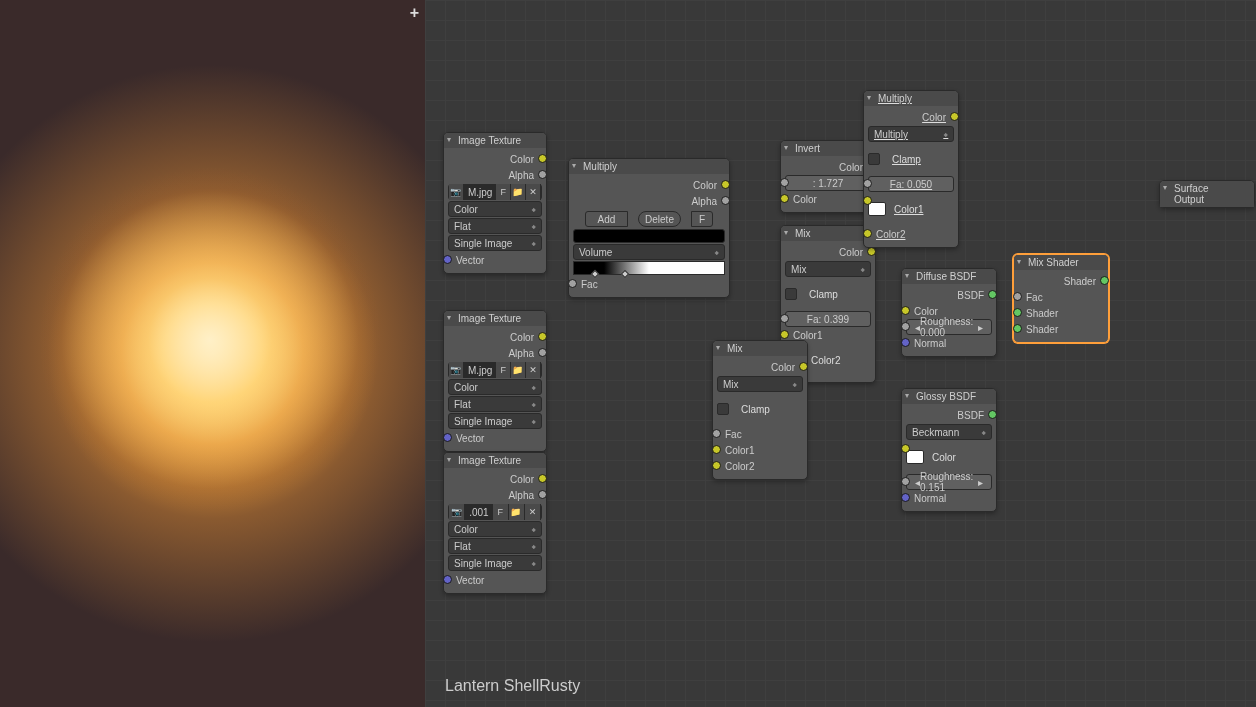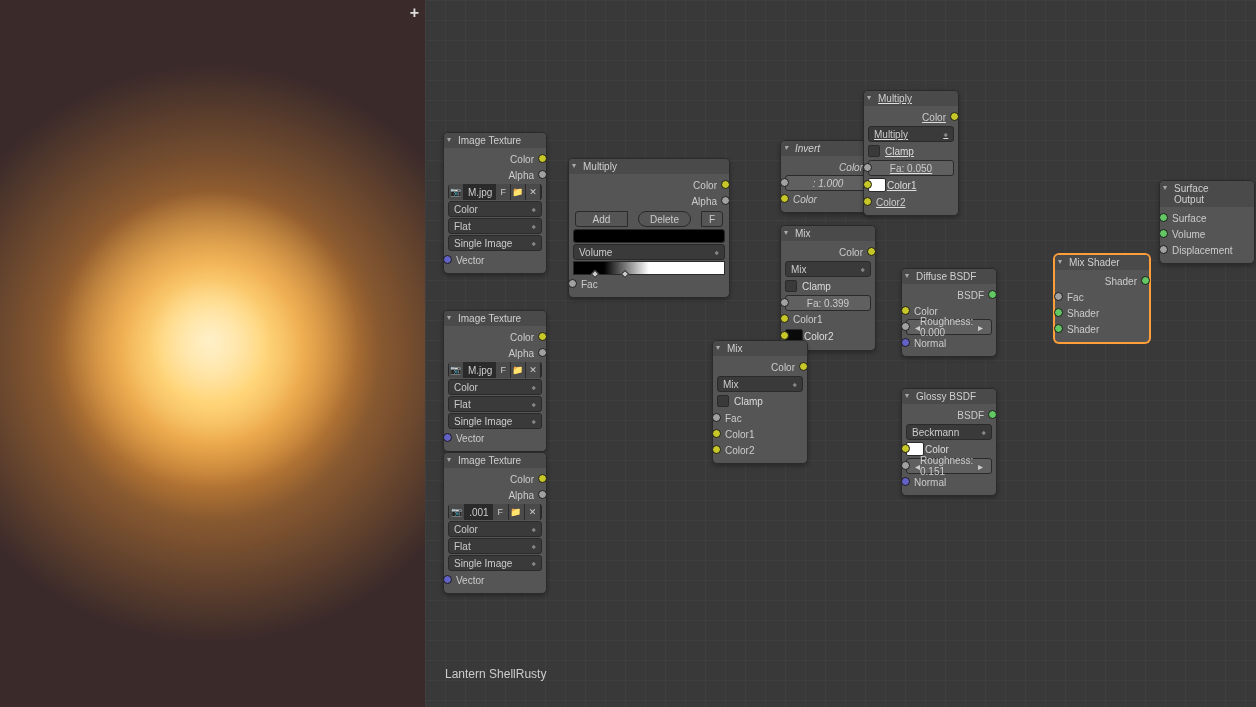--- a/index.html
+++ b/index.html
@@ -17,28 +17,28 @@
   .viewport .plus { position:absolute; right:6px; top:4px; color:#ddd; font-size:16px; font-weight:bold; }
 
   .node-editor {
     position:absolute; left:425px; top:0; right:0; bottom:0;
     background-color:#393939;
     background-image:
       linear-gradient(#3f3f3f 1px, transparent 1px),
       linear-gradient(90deg, #3f3f3f 1px, transparent 1px);
     background-size: 20px 20px;
   }
-  .material-name { position:absolute; left:20px; bottom:26px; color:#ccc; font-size:12px; }
+  .material-name { position:absolute; left:20px; bottom:12px; color:#ccc; font-size:16px; }
 
   .node {
     position:absolute; background:#555; border:1px solid #2a2a2a; border-radius:5px;
     font-size:10px; color:#ddd; box-shadow:0 2px 4px rgba(0,0,0,0.3);
     min-width:96px;
   }
-  .node.selected { border:1px solid #ff9f3a; box-shadow:0 0 0 1px #ff9f3a;margin-left:41px; }
+  .node.selected { border:1px solid #ff9f3a; box-shadow:0 0 0 1px #ff9f3a; }
   .node-header {
     background:#4a4a4a; padding:2px 14px 2px 14px; border-radius:4px 4px 0 0;
     font-size:10px; color:#d0d0d0; position:relative;
   }
   .node-header::before { content:"▾"; position:absolute; left:3px; font-size:8px; color:#aaa; }
   .node-body { padding:3px 4px 5px 4px; }
   .row { display:flex; align-items:center; height:16px; position:relative; }
   .row.right { justify-content:flex-end; padding-right:8px; }
   .row.left  { justify-content:flex-start; padding-left:8px; }
   .row .label { font-size:10px; color:#ccc; }
@@ -57,28 +57,28 @@
     background:#3a3a3a; border:1px solid #2a2a2a; border-radius:3px;
     height:16px; display:flex; align-items:center; padding:0 5px;
     font-size:10px; color:#ccc; margin:1px 0;
   }
   .dropdown { justify-content:space-between; }
   .dropdown::after { content:"♦"; font-size:7px; color:#888; transform:scaleX(1.4); }
   .valuefield { justify-content:center; background:#606060; }
   .valuefield.split { justify-content:space-between; background:#606060; padding:0 8px;}
   .swatch { width:100%; height:14px; border:1px solid #2a2a2a; border-radius:3px; margin:1px 0; }
   .checkbox { width:12px; height:12px; border:1px solid #2a2a2a; border-radius:2px; background:#3a3a3a; margin-right:4px; }
-  .color-row { display:flex; align-items:center; gap:1px; height:16px; margin:1px 0; position:relative;}
+  .color-row { display:flex; align-items:center; gap:8px; height:32px; margin:1px 0; position:relative;}
   .color-swatch-small { width:18px; height:14px; border:1px solid #2a2a2a; border-radius:2px; }
 
   .filebox { gap:0; padding:0; }
   .filebox .fbtn { width:18px; height:16px; background:#4a4a4a; border-right:1px solid #2a2a2a; display:flex; align-items:center; justify-content:center; font-size:9px;}
   .filebox .fname { flex:1; padding:2px 4px; background:#2a2a2a; height:16px; display:flex; align-items:center; }
 
-  .btn-row { display:flex; gap:10px; margin:1px 2px;align-items:center; }
+  .btn-row { display:flex; gap:10px; margin:1px 12px;align-items:center; }
   .btn { flex:1; justify-content:center; background:#555; border-radius:8px; }
   .btn:first-child{border-radius:3px 0 0 3px;} .btn:last-child{border-radius:0 3px 3px 0;}
   .ramp-bar { width:100%; height:14px; background:linear-gradient(90deg, #000 0%, #000 20%, #fff 50%, #fff 100%); border:1px solid #2a2a2a; margin:1px 0; position:relative;}
   .ramp-slider{ position:absolute; bottom:-3px; width:6px; height:6px; background:#ccc; border:1px solid #222; transform:rotate(45deg);}
 
   svg.wires { position:absolute; inset:0; pointer-events:none; }
   .wire-color  { stroke:#c7c729; }
   .wire-float  { stroke:#a1a1a1; }
   .wire-shader { stroke:#63c763; }
   path.wire { fill:none; stroke-width:2; }
@@ -238,30 +238,30 @@
         <span class="ramp-slider" style="left:12%"></span>
         <span class="ramp-slider" style="left:32%"></span>
       </div>
       <div class="row left">
           <span class="socket in float"></span>
           <span class="label">Fac</span>
         </div>
     </div>
   </div>
 
-  <div class="node" style="left:355px; top:140px; width:60px;font-style:italic;">
+  <div class="node" style="left:355px; top:140px; width:60px;">
     <div class="node-header">Invert</div>
     <div class="node-body">
       <div class="row right">
           <span class="label">Color</span>
           <span class="socket out color"></span>
         </div>
       <div class="row">
           <span class="socket in float"></span>
-          <div class="valuefield" style="width:100%">: 1.000</div>
+          <div class="valuefield" style="width:100%">: 1.727</div>
         </div>
       <div class="row left">
           <span class="socket in color"></span>
           <span class="label">Color</span>
         </div>
     </div>
   </div>
 
   <div class="node" style="left:355px; top:225px; width:60px;">
     <div class="node-header">Mix</div>
@@ -425,30 +425,16 @@
         </div>
       <div class="row left">
           <span class="socket in shader"></span>
           <span class="label">Shader</span>
         </div>
     </div>
   </div>
 
   <div class="node" style="left:734px; top:180px; width:82px;">
     <div class="node-header">Surface Output</div>
-    <div class="node-body">
-      <div class="row left">
-          <span class="socket in shader"></span>
-          <span class="label">Surface</span>
-        </div>
-      <div class="row left">
-          <span class="socket in shader"></span>
-          <span class="label">Volume</span>
-        </div>
-      <div class="row left">
-          <span class="socket in float"></span>
-          <span class="label">Displacement</span>
-        </div>
-    </div>
   </div>
 
   <div class="material-name">Lantern ShellRusty</div>
 </div>
 
 </body></html>

